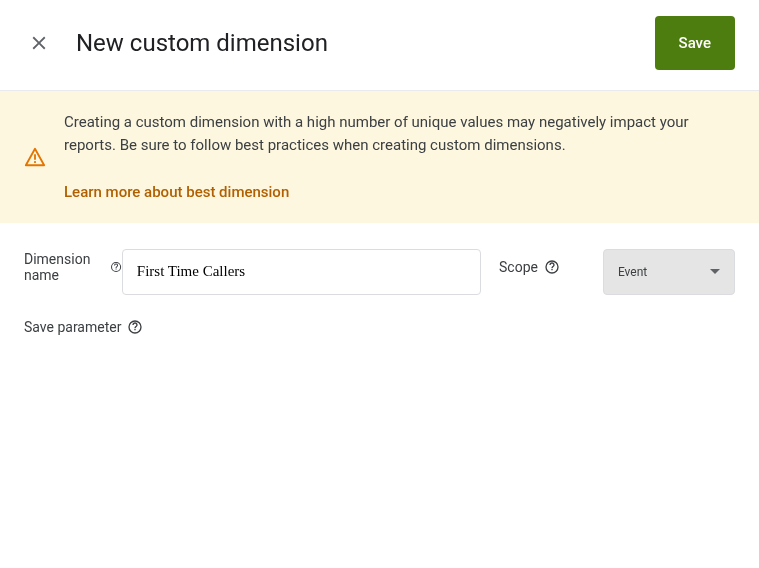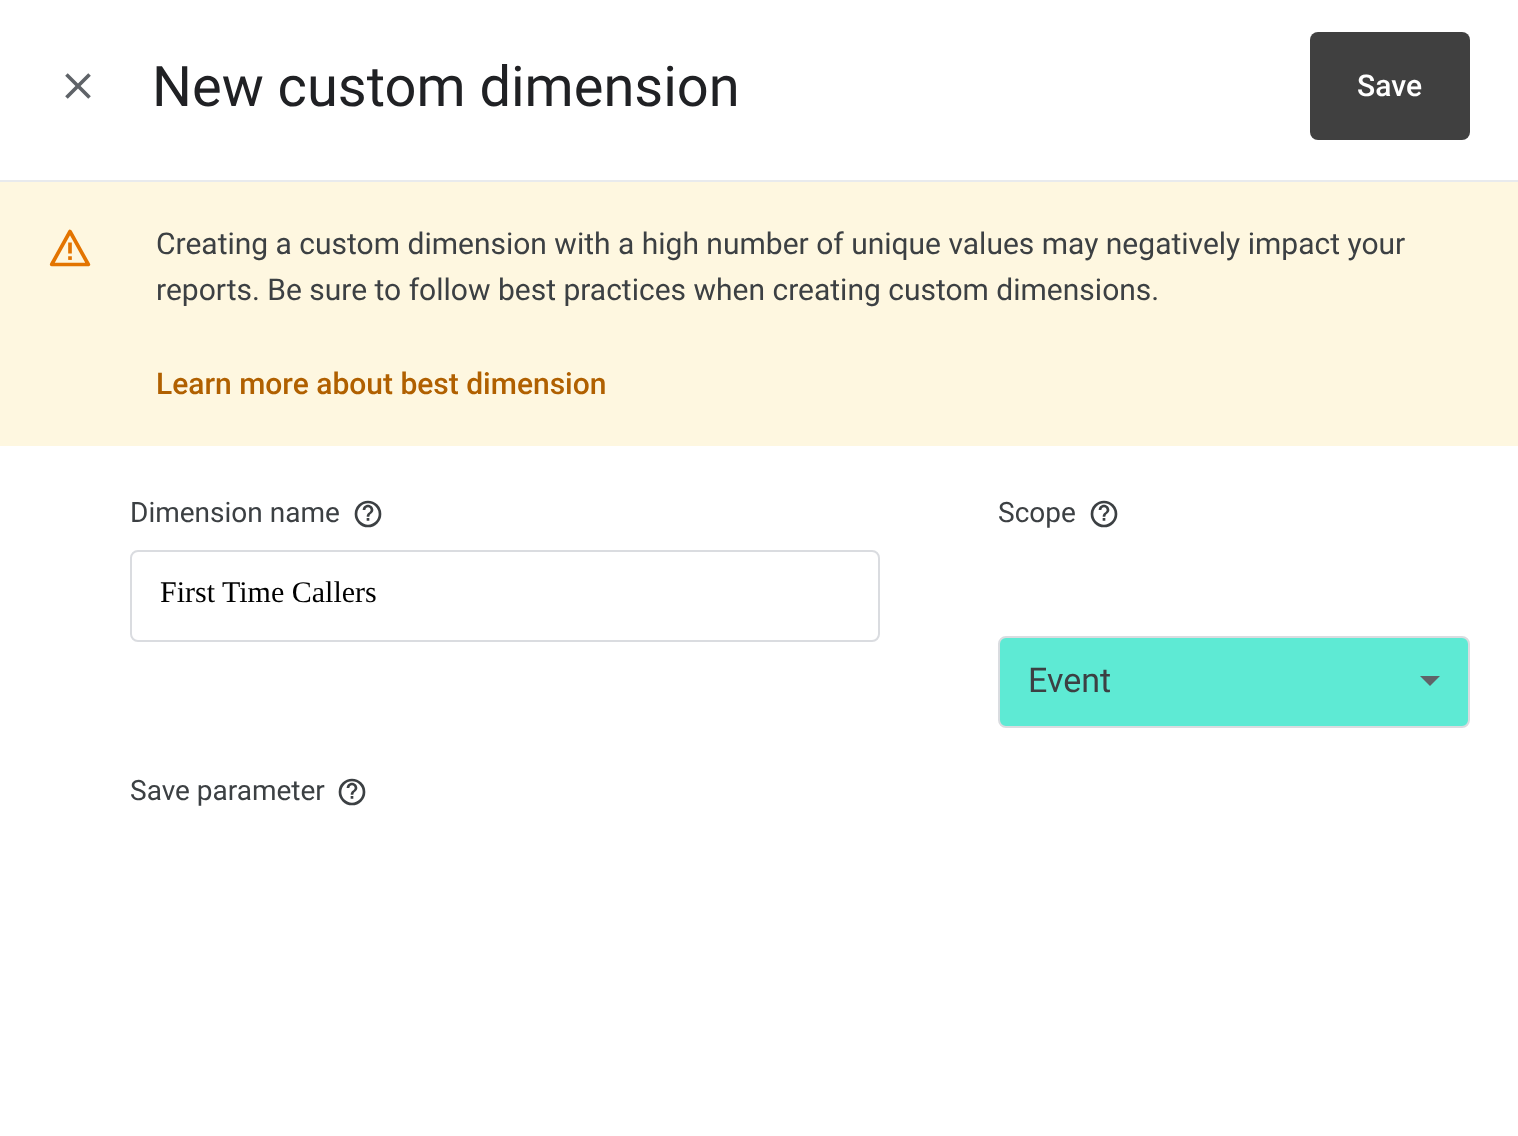--- a/index.html
+++ b/index.html
@@ -21,42 +21,42 @@
     width: 22px;
     height: 22px;
     color: #5f6368;
     cursor: pointer;
     flex-shrink: 0;
     margin-right: 26px;
   }
   .close-icon svg { width: 100%; height: 100%; }
   .page-title {
     flex: 1;
-    font-size: 28px;
+    font-size: 24px;
     font-weight: 400;
     color: #202124;
     letter-spacing: 0;
   }
   .save-button {
-    background: #404040;
+    background: #4d7c0f;
     color: #fff;
     border: none;
     border-radius: 4px;
     padding: 18px 24px;
     font-size: 15px;
     font-weight: 500;
     font-family: inherit;
     cursor: pointer;
   }
   .alert-box {
     background: #fef7e0;
     padding: 20px 24px 22px 24px;
     display: flex;
-    gap: 32px;
-    align-items: flex-start;
+    gap: 18px;
+    align-items: center;
   }
   .alert-icon {
     width: 22px;
     height: 22px;
     flex-shrink: 0;
     color: #c5221f;
     margin-top: 2px;
   }
   .alert-icon svg { width: 100%; height: 100%; }
   .alert-content { flex: 1; }
@@ -74,21 +74,21 @@
     cursor: pointer;
   }
   .form-area {
     padding: 26px 24px 0 24px;
   }
   .row {
     display: flex;
     gap: 18px;
     margin-bottom: 24px;
   }
-  .field { display: flex; flex-direction: column; margin-left: 41px; }
+  .field { display: flex; flex-direction: row; }
   .field-name { flex: 1; }
   .field-scope { width: 236px; flex-shrink: 0; gap: 43px; }
   .field-desc { width: 100%; }
   .field-param { width: 474px; }
   .field-label {
     display: flex;
     align-items: center;
     gap: 6px;
     font-size: 14px;
     color: #3c4043;
@@ -111,27 +111,27 @@
     font-family: Liberation Serif, serif;
     color: #000000;
     outline: none;
   }
   .select-box {
     width: 100%;
     height: 46px;
     border: 1px solid #dadce0;
     border-radius: 4px;
     padding: 0 14px;
-    font-size: 17px;
+    font-size: 12px;
     color: #3c4043;
     display: flex;
     align-items: center;
     justify-content: space-between;
     cursor: pointer;
-    background: #5eead4;
+    background: #e5e5e5;
   }
   .dropdown-icon {
     width: 0;
     height: 0;
     border-left: 5px solid transparent;
     border-right: 5px solid transparent;
     border-top: 5px solid #5f6368;
   }
 </style>
 </head>

